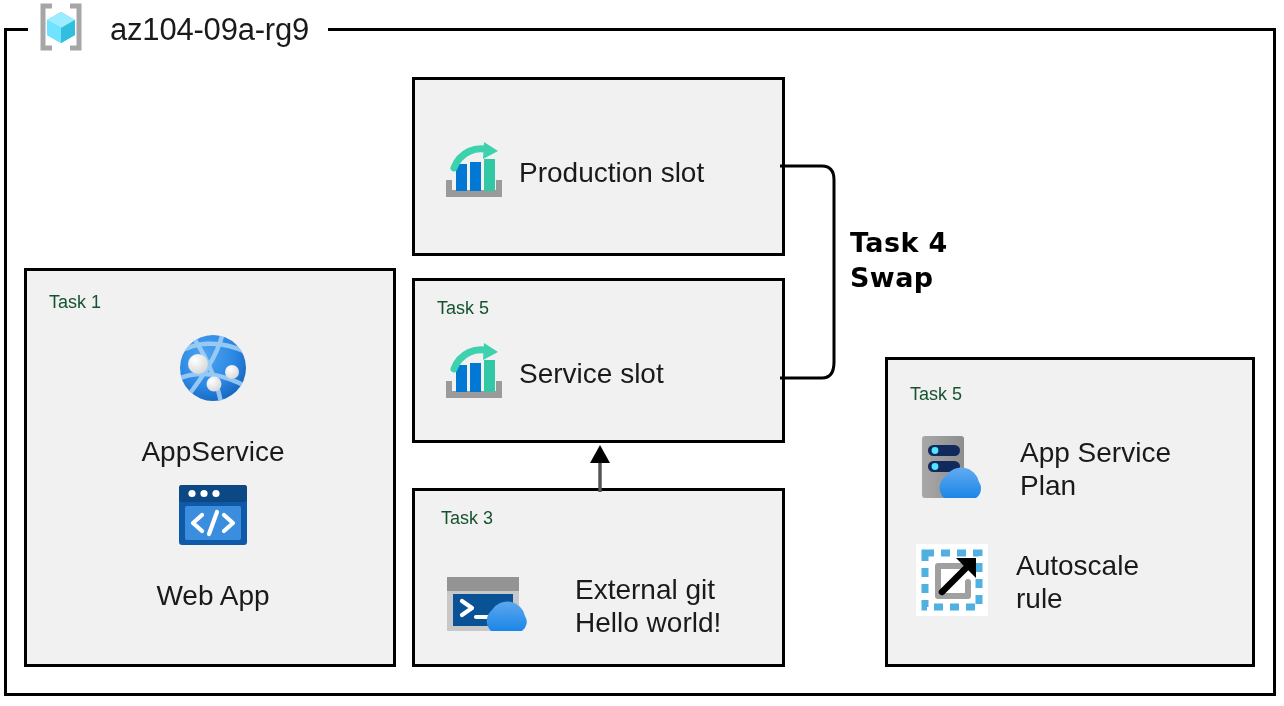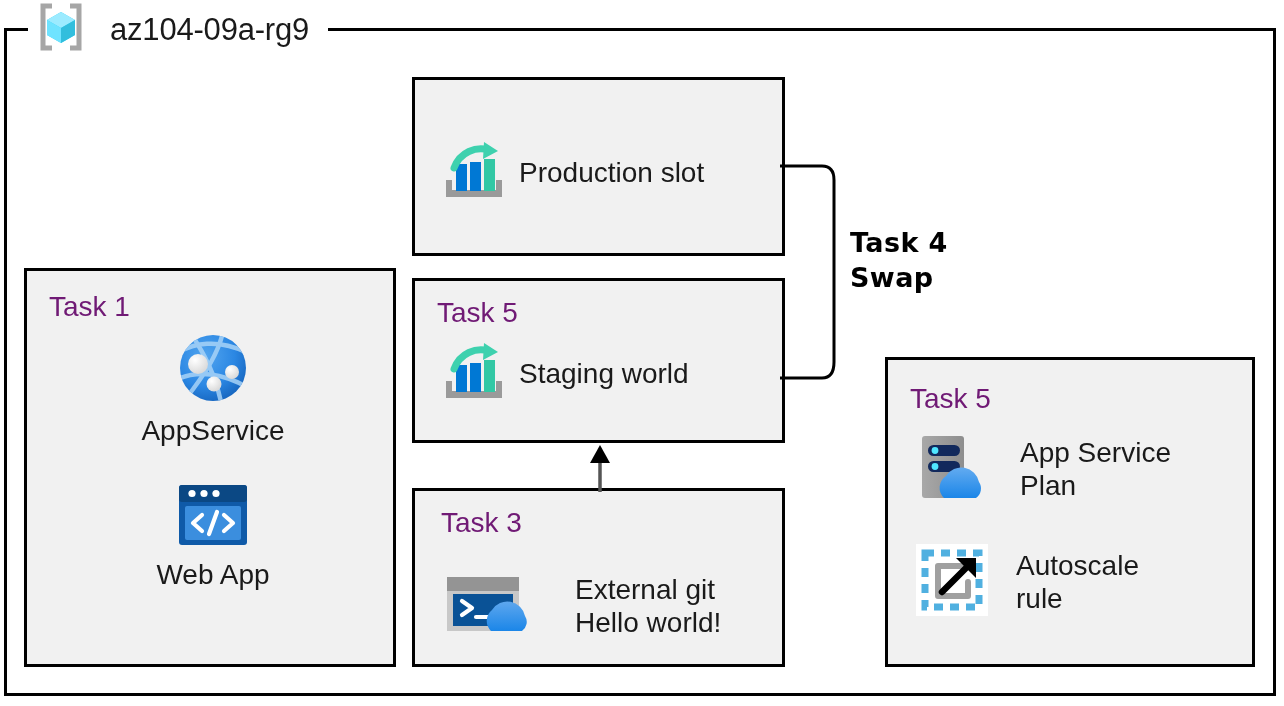--- a/index.html
+++ b/index.html
@@ -57,43 +57,43 @@
 
   
   .box {
     position: absolute;
     background: #f1f1f1;
     border: 3px solid #000000;
     box-sizing: border-box;
   }
   .box-label {
     position: absolute;
-    font-size: 28px;
-    color: #701a75;
+    font-size: 18px;
+    color: #14532d;
     line-height: 1;
     white-space: nowrap;
   }
   .item-text {
     font-size: 28px;
     color: #1a1a1a;
     line-height: 1.18;
     white-space: pre-line;
   }
   .row {
     position: absolute;
     display: flex;
     align-items: center;
     gap: 14px;
   }
   .stack {
     position: absolute;
     display: flex;
     flex-direction: column;
     align-items: center;
-    gap: 5px;
+    gap: 26px;
   }
 
   
   .swap-connector {
     position: absolute;
     left: 780px;
     top: 150px;
     width: 70px;
     height: 250px;
     pointer-events: none;
@@ -233,21 +233,21 @@
         <svg width="62" height="58" viewBox="0 0 62 58">
           <path d="M6 38 L6 52 L56 52 L56 38" fill="none" stroke="#9a9a9a" stroke-width="6" stroke-linejoin="miter"></path>
           <rect x="4" y="48" width="54" height="6" fill="#9a9a9a"></rect>
           <rect x="13" y="22" width="11" height="27" fill="#0078d4"></rect>
           <rect x="27" y="20" width="11" height="29" fill="#0078d4"></rect>
           <rect x="41" y="17" width="11" height="32" fill="#32c8a5"></rect>
           <path d="M11 26 C 17 10, 33 4, 46 8" fill="none" stroke="#3ed1ae" stroke-width="7" stroke-linecap="round"></path>
           <polygon points="41,0 55,9 40,17" fill="#3ed1ae"></polygon>
         </svg>
       </span>
-      <span class="item-text">Staging world</span>
+      <span class="item-text">Service slot</span>
     </div>
   </div>
 
   <div class="box" style="left:412px; top:488px; width:373px; height:179px;">
     <div class="box-label" style="left:26px; top:18px;">Task 3</div>
     <div class="row" style="left:28px; top:78px; gap:40px;">
       <span class="icon">
         <svg width="92" height="70" viewBox="0 0 92 70">
           <rect x="4" y="8" width="72" height="54" fill="#c8c8c8"></rect>
           <rect x="4" y="8" width="72" height="14" fill="#949494"></rect>

